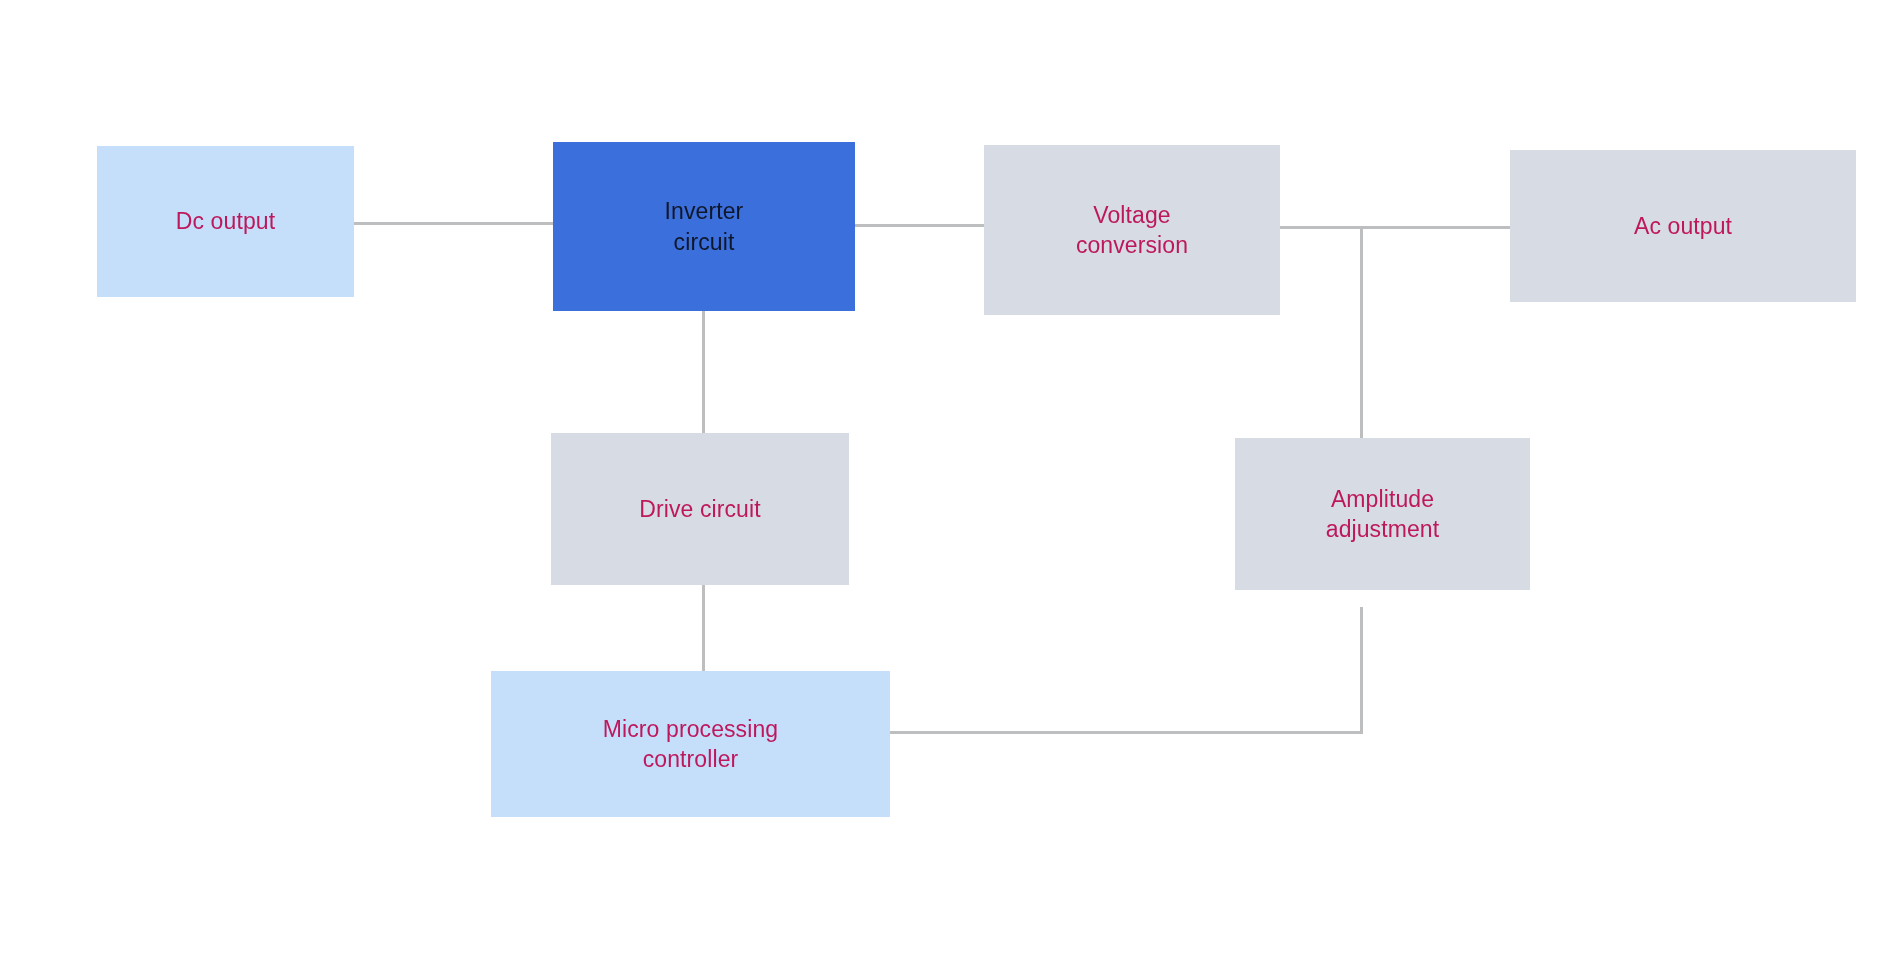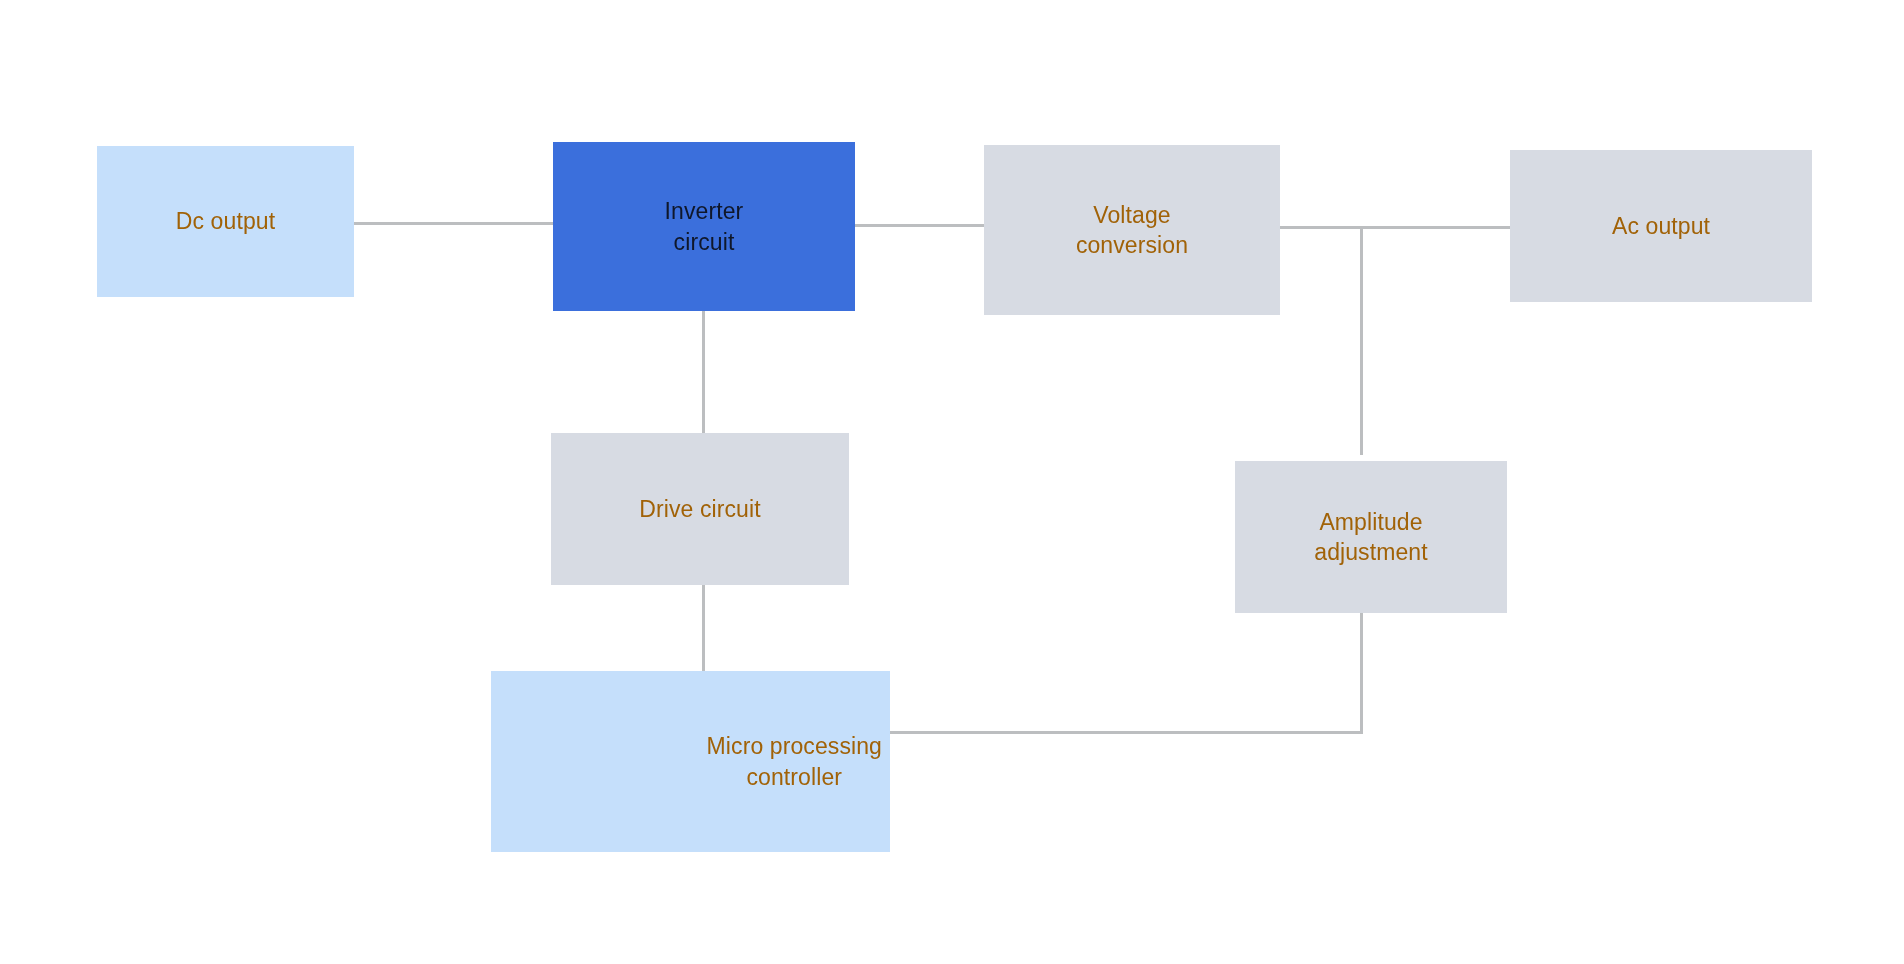--- a/index.html
+++ b/index.html
@@ -20,21 +20,21 @@
   }
   .node {
     position: absolute;
     display: flex;
     align-items: center;
     justify-content: center;
     text-align: center;
     box-sizing: border-box;
     font-size: 23px;
     line-height: 1.32;
-    color: #a16207;
+    color: #be185d;
     letter-spacing: 0.1px;
     z-index: 3;
     padding: 2px 8px;
   }
   .node .node-label {
     display: block;
     white-space: pre-line;
   }
   .fill-lightblue { background: #c5dffb; }
   .fill-gray      { background: #d7dbe3; }
@@ -76,31 +76,31 @@
   <div class="node fill-blue" style="left:553px; top:142px; width:302px; height:169px;">
     <span class="node-label">Inverter
 circuit</span>
   </div>
 
   <div class="node fill-gray" style="left:984px; top:145px; width:296px; height:170px;">
     <span class="node-label">Voltage
 conversion</span>
   </div>
 
-  <div class="node fill-gray" style="left:1510px; top:150px; width:302px; height:152px;">
+  <div class="node fill-gray" style="left:1510px; top:150px; width:346px; height:152px;">
     <span class="node-label">Ac output</span>
   </div>
 
   <div class="node fill-gray" style="left:551px; top:433px; width:298px; height:152px;">
     <span class="node-label">Drive circuit</span>
   </div>
 
-  <div class="node fill-gray" style="left:1235px; top:461px; width:272px; height:152px;">
+  <div class="node fill-gray" style="left:1235px; top:438px; width:295px; height:152px;">
     <span class="node-label">Amplitude
 adjustment</span>
   </div>
 
-  <div class="node fill-lightblue" style="left:491px; top:671px; width:399px; height:181px;justify-content:flex-end;">
+  <div class="node fill-lightblue" style="left:491px; top:671px; width:399px; height:146px;">
     <span class="node-label">Micro processing
 controller</span>
   </div>
 
 </div>
 
 </body></html>

